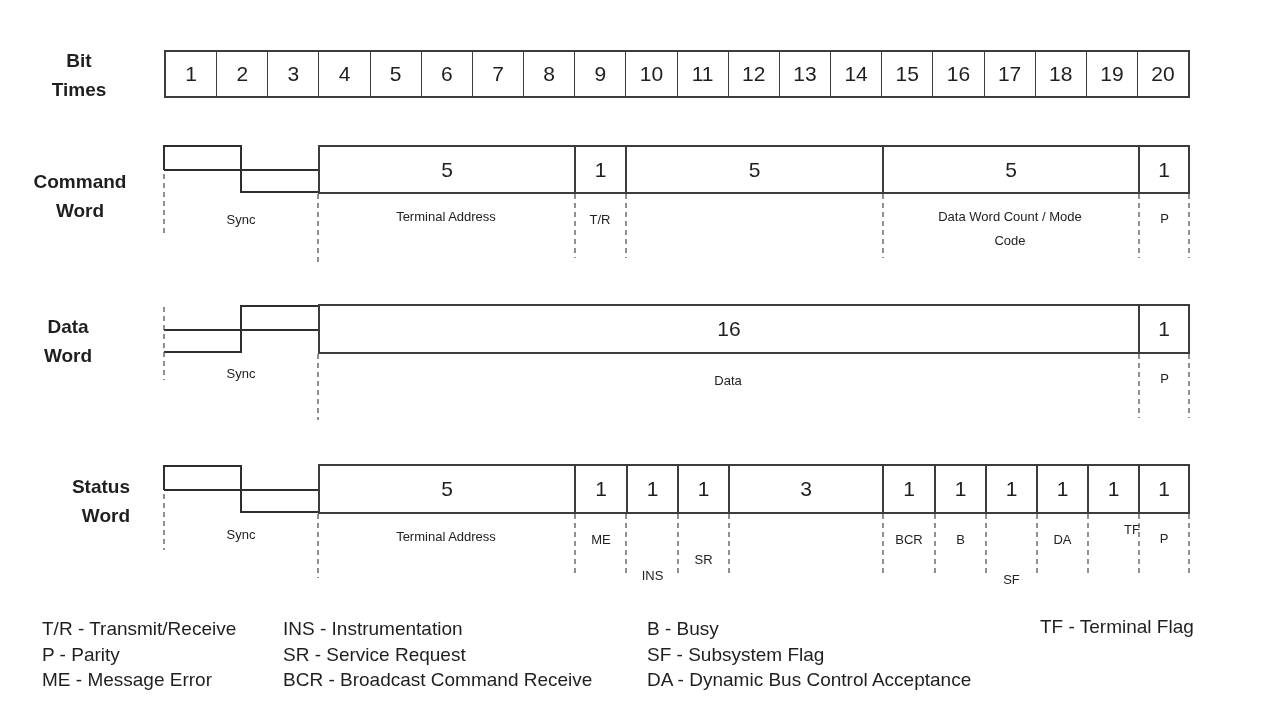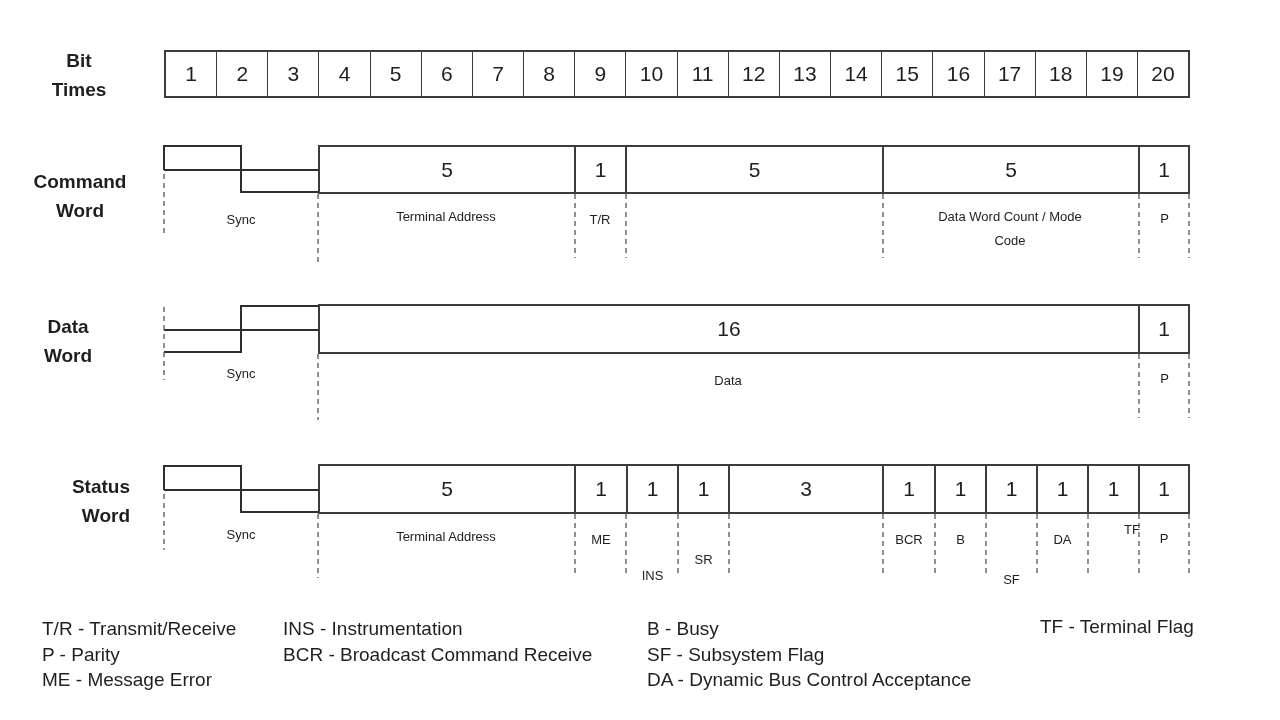--- a/index.html
+++ b/index.html
@@ -156,20 +156,21 @@
     <line x1="1189" y1="514" x2="1189" y2="576" stroke="#555" stroke-width="1.3" stroke-dasharray="5,4"></line>
   </svg>
 
   <div class="legendcol" style="left:42px; top:616px;">
     <div>T/R - Transmit/Receive</div>
     <div>P - Parity</div>
     <div>ME - Message Error</div>
   </div>
   <div class="legendcol" style="left:283px; top:616px;">
     <div>INS - Instrumentation</div>
+    <div>SR - Service Request</div>
     <div>BCR - Broadcast Command Receive</div>
   </div>
   <div class="legendcol" style="left:647px; top:616px;">
     <div>B - Busy</div>
     <div>SF - Subsystem Flag</div>
     <div>DA - Dynamic Bus Control Acceptance</div>
   </div>
   <div class="legendcol" style="left:1032px; top:614px;margin-left:8px;">
     <div>TF - Terminal Flag</div>
   </div>

